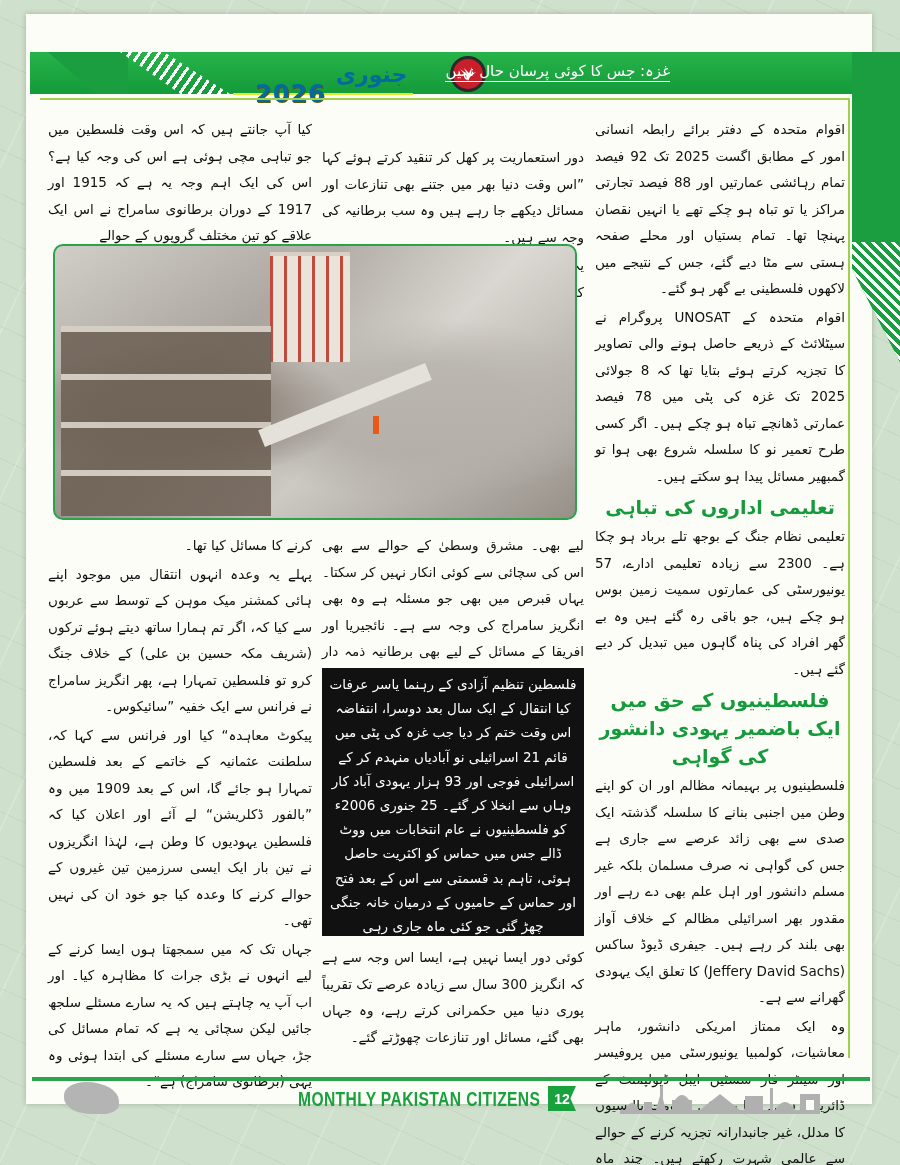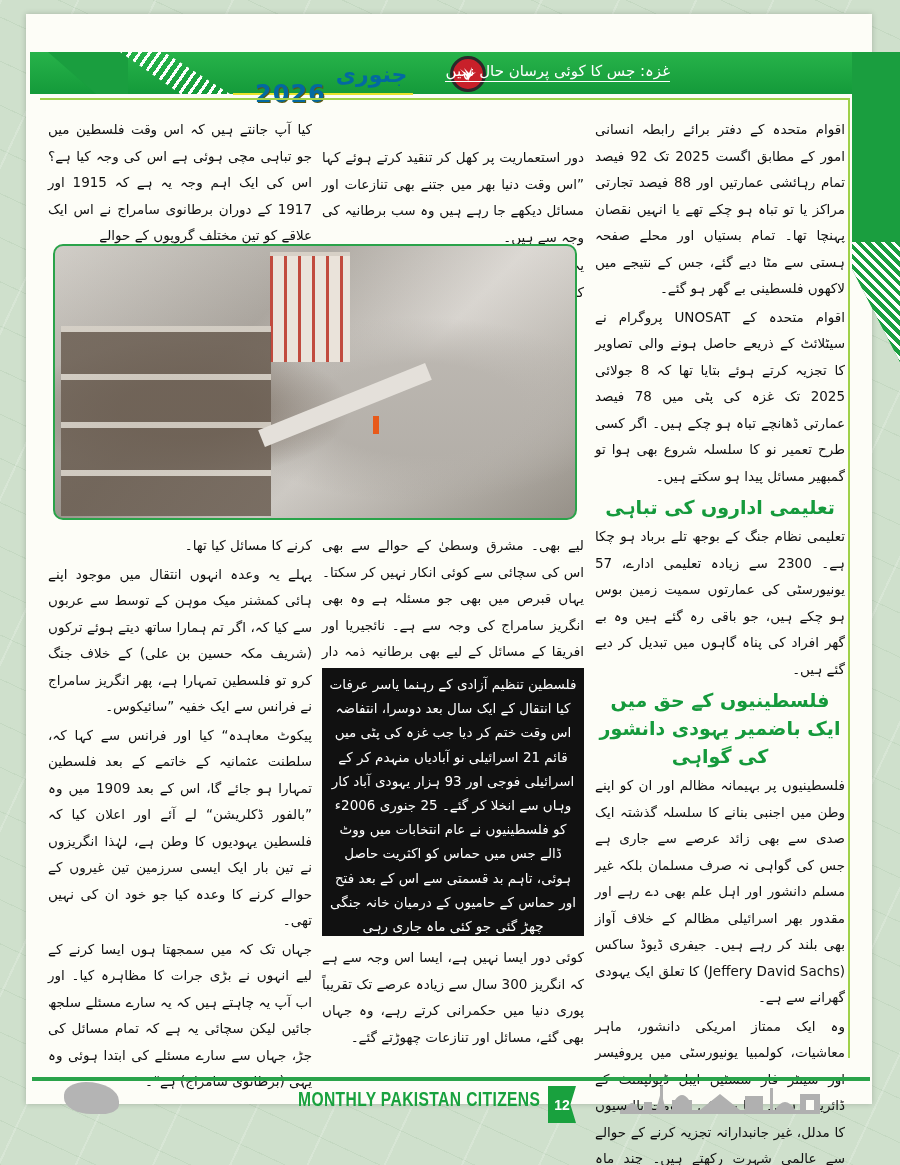--- a/index.html
+++ b/index.html
@@ -124,21 +124,21 @@
     position: absolute; left: 32px; top: 1077px; width: 838px; height: 4px;
     background: #2aa34a;
   }
   .footer-brand {
     position: absolute; left: 298px; top: 1088px;
     color: #19a13e; font-size: 20px; font-weight: bold;
     font-family: "Liberation Sans", sans-serif; letter-spacing: 0.5px;
     transform: scaleX(0.78); transform-origin: left;
   }
   .page-num {
-    position: absolute; left: 548px; top: 1086px; width: 28px; height: 37px;
+    position: absolute; left: 548px; top: 1086px; width: 28px; height: 25px;
     background: #19a13e; color: #fff; font-size: 14px; font-weight: bold;
     display: flex; align-items: center; justify-content: center;
     clip-path: polygon(0 0, 100% 0, 80% 50%, 100% 100%, 0 100%);
     font-family: "Liberation Sans", sans-serif;
   }
   .map-icon {
     position: absolute; left: 64px; top: 1082px; width: 55px; height: 32px;
     background: #b4b4b4; border-radius: 40% 60% 30% 50%;
   }
   .skyline {

